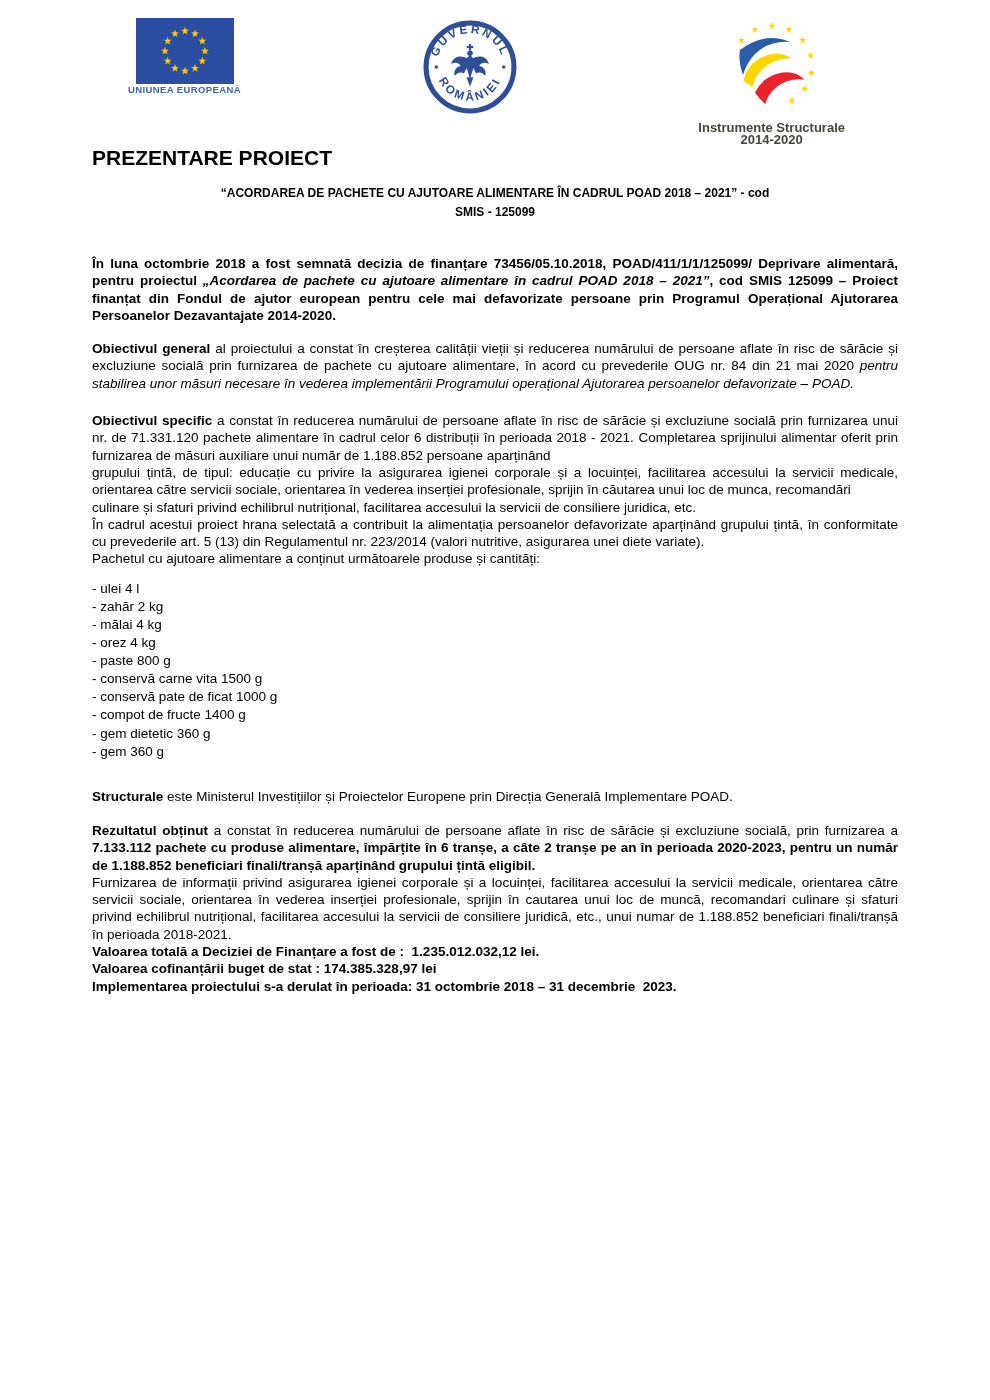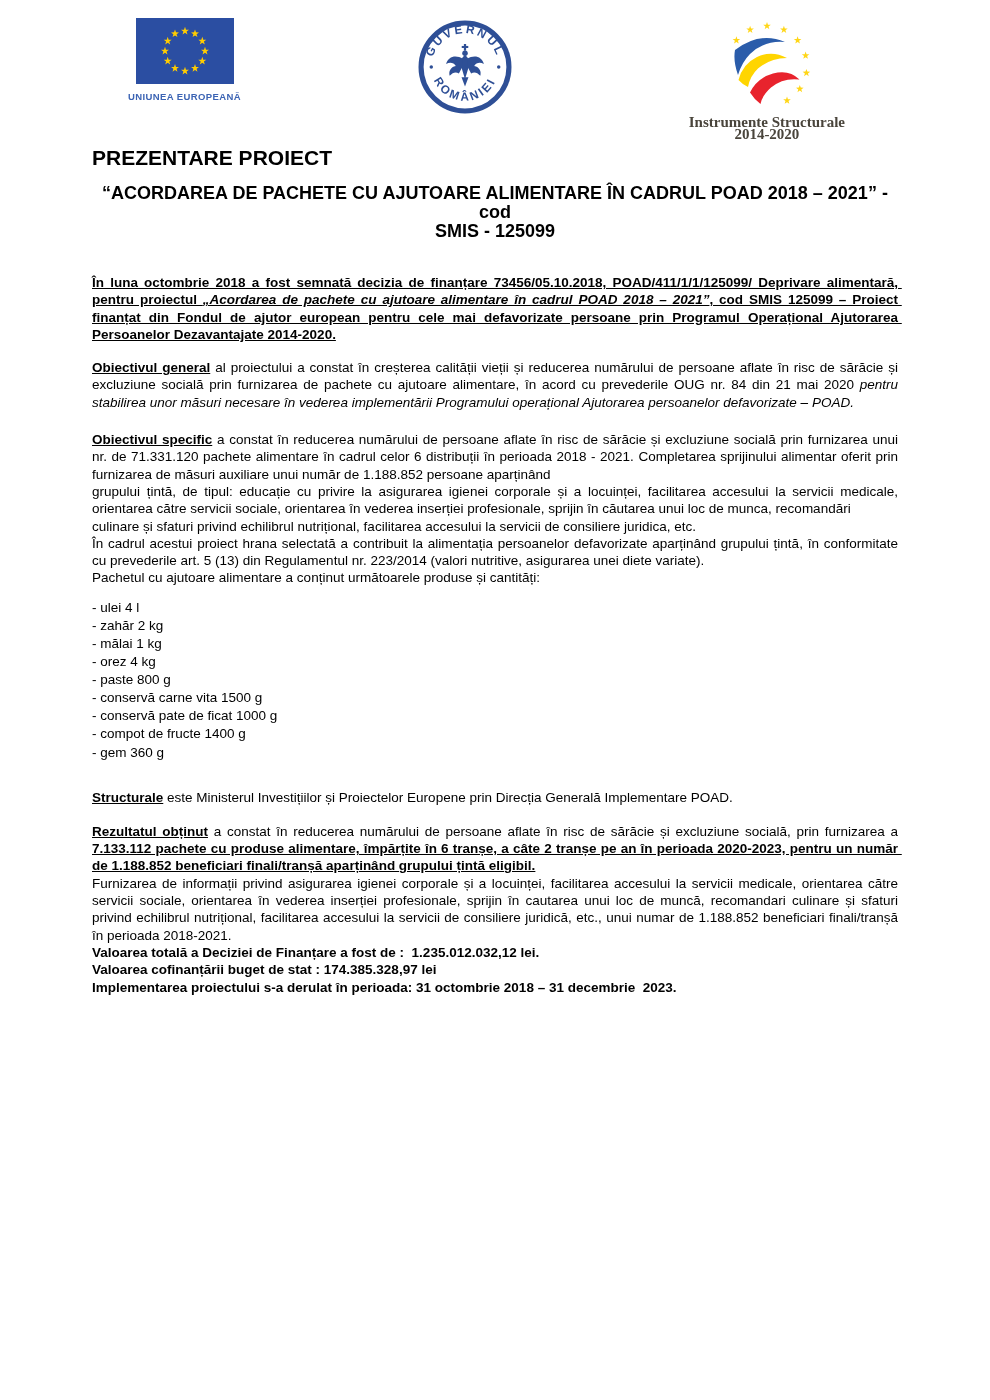--- a/index.html
+++ b/index.html
@@ -17,57 +17,55 @@
   
   .logos {
     display: flex;
     justify-content: space-between;
     align-items: flex-start;
     padding: 18px 145px 0 128px;
     height: 118px;
   }
   .logo { display:flex; flex-direction:column; align-items:center; }
   .eu-label {
-    margin-top: 7px;
     font-size: 9.5px;
     font-weight: bold;
     letter-spacing: .4px;
     color: #3C64B4;
     white-space: nowrap;
   }
   .gov-logo { margin-top: 2px; }
   .is-label {
-    margin-top: 8px;
-    font-size: 15px;
+    margin-top: 14px;
+    font-size: 13px;
     font-weight: bold;
     color: #49443B;
     text-align: center;
     line-height: 12px;
-    font-family: Liberation Serif, serif;
   }
   
   .content { padding: 0 92px; font-size: 13.5px; line-height: 17.3px; }
   .doc-title {
     margin: 30px 0 0 0;
     font-size: 21px;
     font-weight: bold;
     text-align: left;
     line-height: 19px;
   }
   .doc-subtitle {
     margin: 17px 0 0 0;
-    font-size: 18px;
+    font-size: 12px;
     font-weight: bold;
     text-align: center;
     line-height: 19px;
     white-space: pre-wrap;
   }
   .para { margin: 0; text-align: justify; }
   .run  { white-space: pre-wrap; }
-  .b { font-weight: bold; text-decoration: underline; }
+  .b { font-weight: bold; }
   .i { font-style: italic; }
   .mt-intro   { margin-top: 33px; }
   .mt-general { margin-top: 16px; }
   .mt-specific{ margin-top: 20px; }
   .pkg-list   { margin-top: 12px; }
   .pkg-item   { line-height: 18.1px; }
   .mt-benef   { margin-top: 27px; }
   .mt-rezult  { margin-top: 17px; }
   .fin-line   { margin-top: 0; font-weight: bold; text-align: left; }
 </style>
@@ -168,26 +166,27 @@
 
     <p class="para mt-specific"><span class="run b">Obiectivul specific</span><span class="run"> a constat în reducerea numărului de persoane aflate în risc de sărăcie și excluziune socială prin furnizarea unui nr. de 71.331.120 pachete alimentare în cadrul celor 6 distribuții în perioada 2018 - 2021. Completarea sprijinului alimentar oferit prin furnizarea de măsuri auxiliare unui număr de 1.188.852 persoane aparținând
 grupului țintă, de tipul: educație cu privire la asigurarea igienei corporale și a locuinței, facilitarea accesului la servicii medicale, orientarea către servicii sociale, orientarea în vederea inserției profesionale, sprijin în căutarea unui loc de munca, recomandări
 culinare și sfaturi privind echilibrul nutrițional, facilitarea accesului la servicii de consiliere juridica, etc.
 În cadrul acestui proiect hrana selectată a contribuit la alimentația persoanelor defavorizate aparținând grupului țintă, în conformitate cu prevederile art. 5 (13) din Regulamentul nr. 223/2014 (valori nutritive, asigurarea unei diete variate).
 Pachetul cu ajutoare alimentare a conținut următoarele produse și cantități:</span></p>
 
     <div class="pkg-list">
       <div class="pkg-item">- ulei 4 l</div>
       <div class="pkg-item">- zahăr 2 kg</div>
-      <div class="pkg-item">- mălai 1 kg</div>
+      <div class="pkg-item">- mălai 4 kg</div>
       <div class="pkg-item">- orez 4 kg</div>
       <div class="pkg-item">- paste 800 g</div>
       <div class="pkg-item">- conservă carne vita 1500 g</div>
       <div class="pkg-item">- conservă pate de ficat 1000 g</div>
       <div class="pkg-item">- compot de fructe 1400 g</div>
+      <div class="pkg-item">- gem dietetic 360 g</div>
       <div class="pkg-item">- gem 360 g</div>
     </div>
 
     <p class="para mt-benef"><span class="run b">Structurale</span><span class="run"> este Ministerul Investițiilor și Proiectelor Europene prin Direcția Generală Implementare POAD.</span></p>
 
     <p class="para mt-rezult"><span class="run b">Rezultatul obținut</span><span class="run"> a constat în reducerea numărului de persoane aflate în risc de sărăcie și excluziune socială, prin furnizarea a </span><span class="run b">7.133.112 pachete cu produse alimentare, împărțite în 6 tranșe, a câte 2 tranșe pe an în perioada 2020-2023, pentru un număr de 1.188.852 beneficiari finali/tranșă aparținând grupului țintă eligibil.</span><span class="run">
 Furnizarea de informații privind asigurarea igienei corporale și a locuinței, facilitarea accesului la servicii medicale, orientarea către servicii sociale, orientarea în vederea inserției profesionale, sprijin în cautarea unui loc de muncă, recomandari culinare și sfaturi privind echilibrul nutrițional, facilitarea accesului la servicii de consiliere juridică, etc., unui numar de 1.188.852 beneficiari finali/tranșă în perioada 2018-2021.</span></p>
 
     <p class="para fin-line run">Valoarea totală a Deciziei de Finanțare a fost de :  1.235.012.032,12 lei.</p>
     <p class="para fin-line run">Valoarea cofinanțării buget de stat : 174.385.328,97 lei</p>

